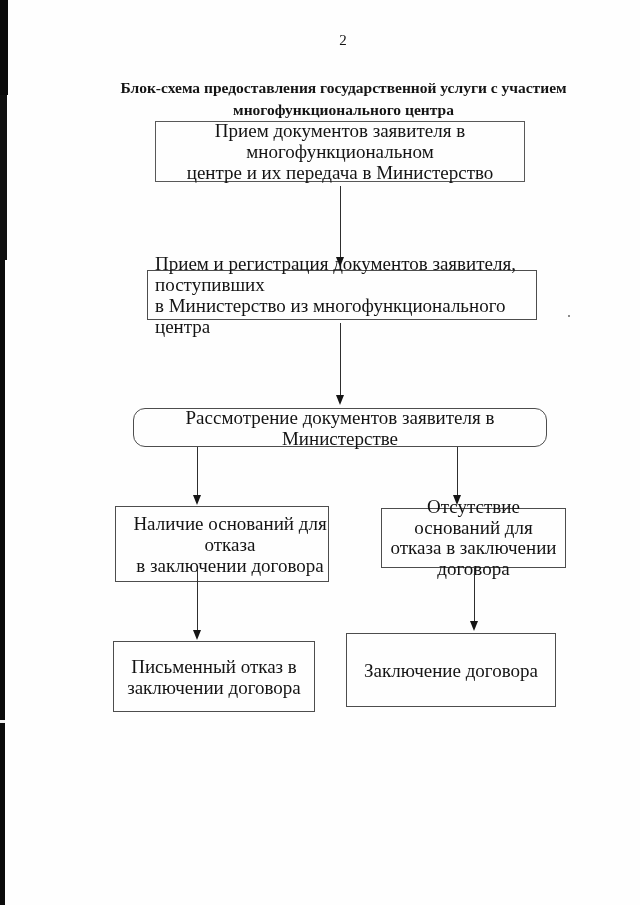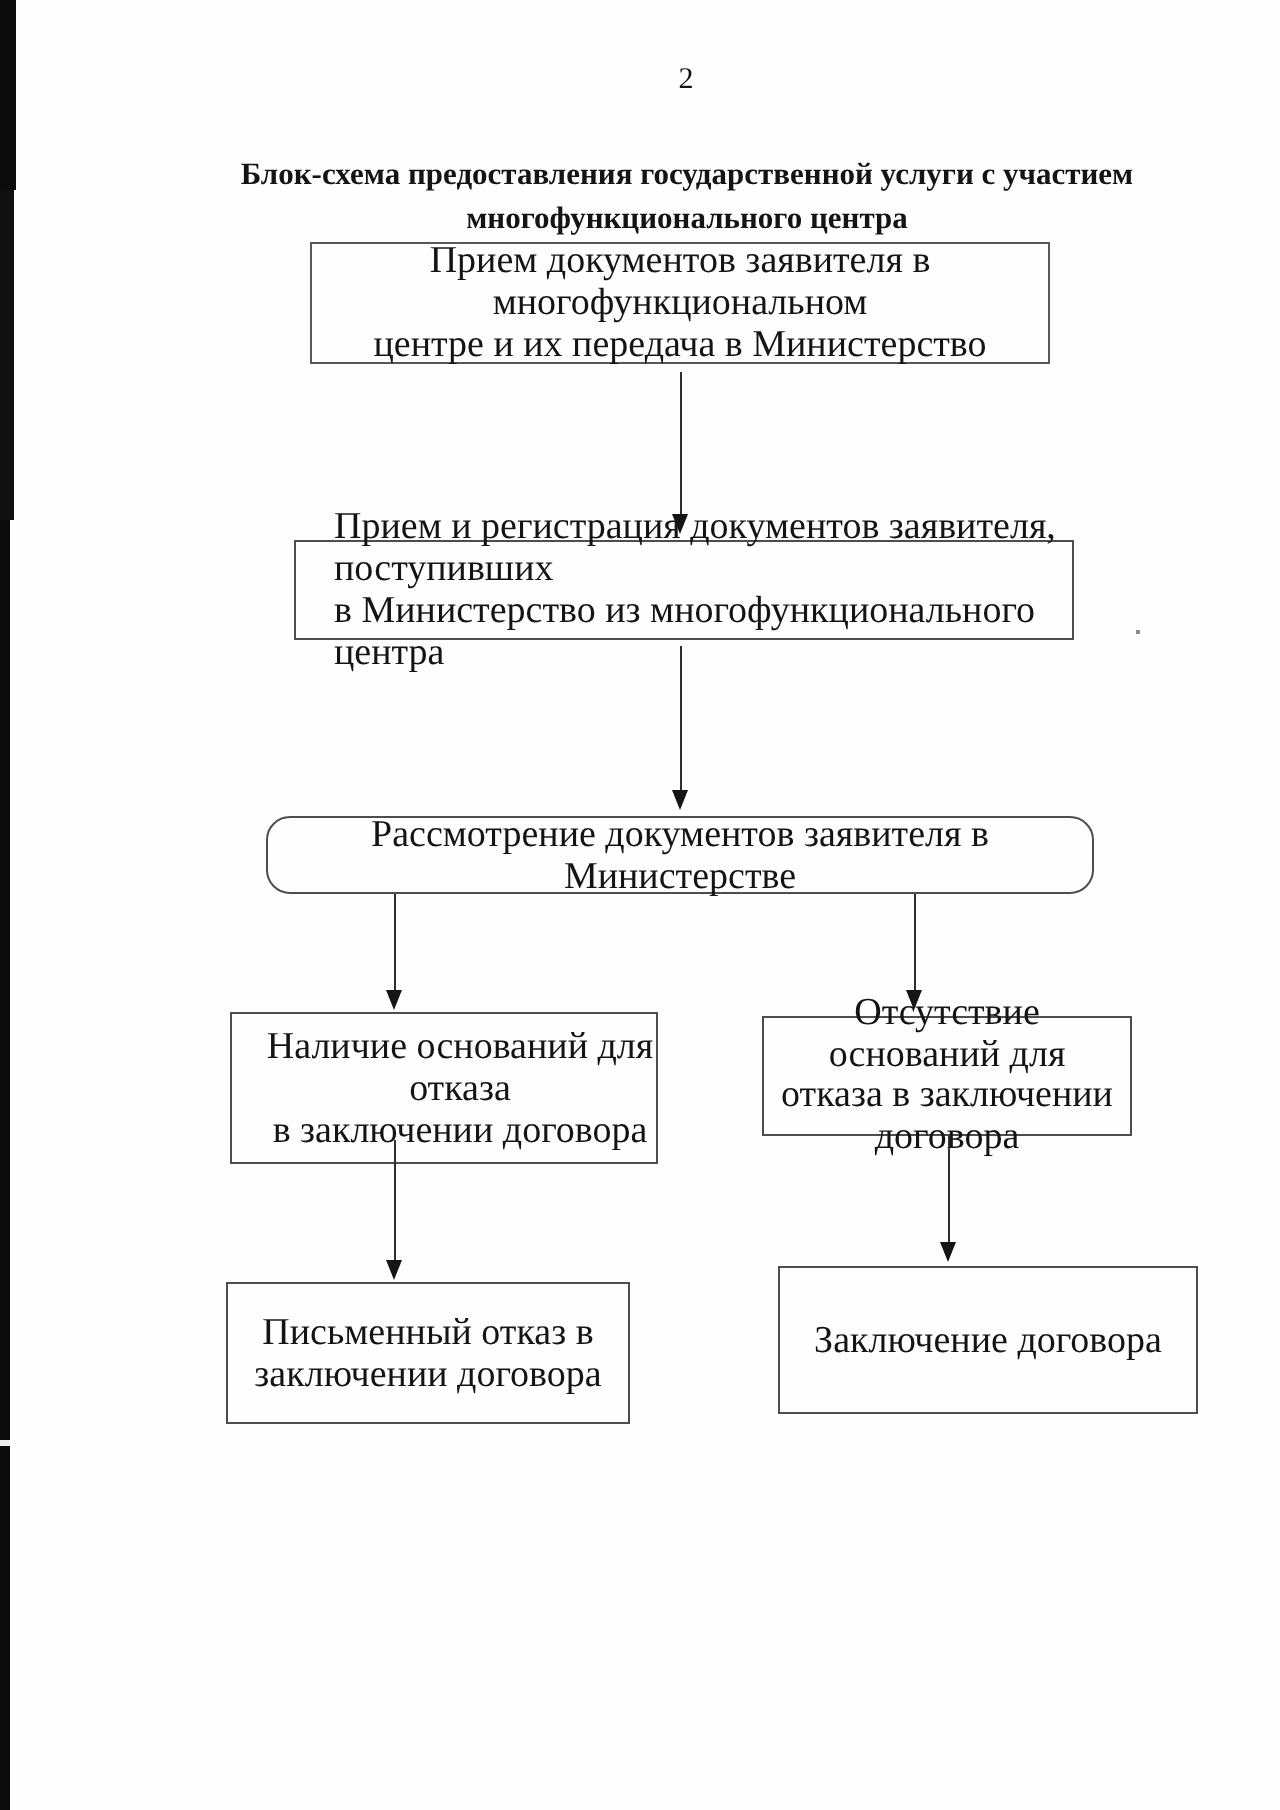--- a/index.html
+++ b/index.html
@@ -32,26 +32,26 @@
   .fbox{
     position:absolute;
     border:1px solid #4d4d4d;
     box-sizing:border-box;
     display:flex;flex-direction:column;justify-content:center;align-items:center;
     font-size:19px;line-height:21px;text-align:center;
     white-space:pre-line;
   }
   .box-1{left:155px;top:121px;width:370px;height:61px;border-color:#585858;}
   .box-2{left:147px;top:270px;width:390px;height:50px;
-         align-items:flex-start;text-align:left;padding-left:19px;padding-right:2px;}
+         align-items:flex-start;text-align:left;padding-left:7px;padding-right:2px;}
   .box-3{left:133px;top:408px;width:414px;height:39px;border-radius:12px;}
   .box-4{left:115px;top:506px;width:214px;height:76px;padding-left:16px;}
   .box-5{left:381px;top:508px;width:185px;height:60px;line-height:20.5px;}
   .box-6{left:113px;top:641px;width:202px;height:71px;}
-  .box-7{left:389px;top:633px;width:210px;height:74px;}
+  .box-7{left:346px;top:633px;width:210px;height:74px;}
 
   .v-arrow{position:absolute;width:9px;}
   .v-arrow .shaft{
     position:absolute;left:4px;top:0;width:1px;bottom:9px;
     background:#2e2e2e;
   }
   .v-arrow .head{
     position:absolute;left:0;bottom:0;width:0;height:0;
     border-left:4.5px solid transparent;border-right:4.5px solid transparent;
     border-top:10px solid #151515;

